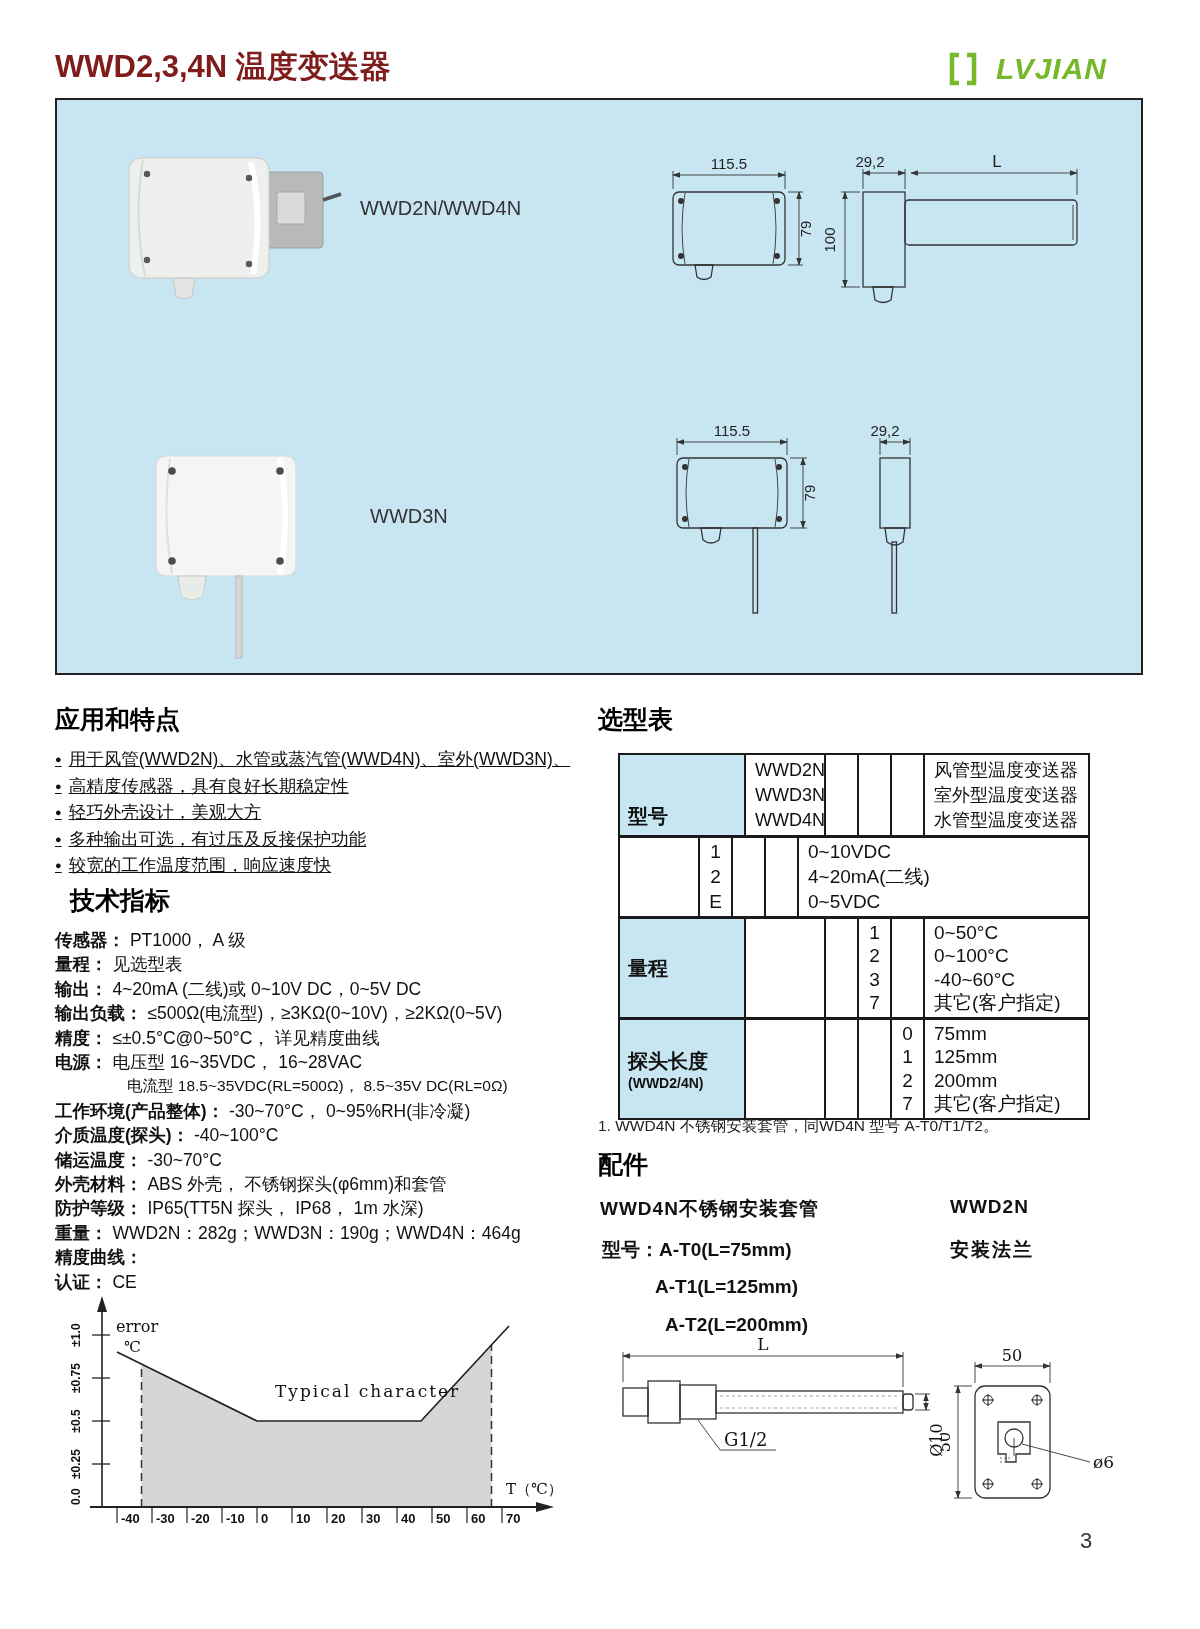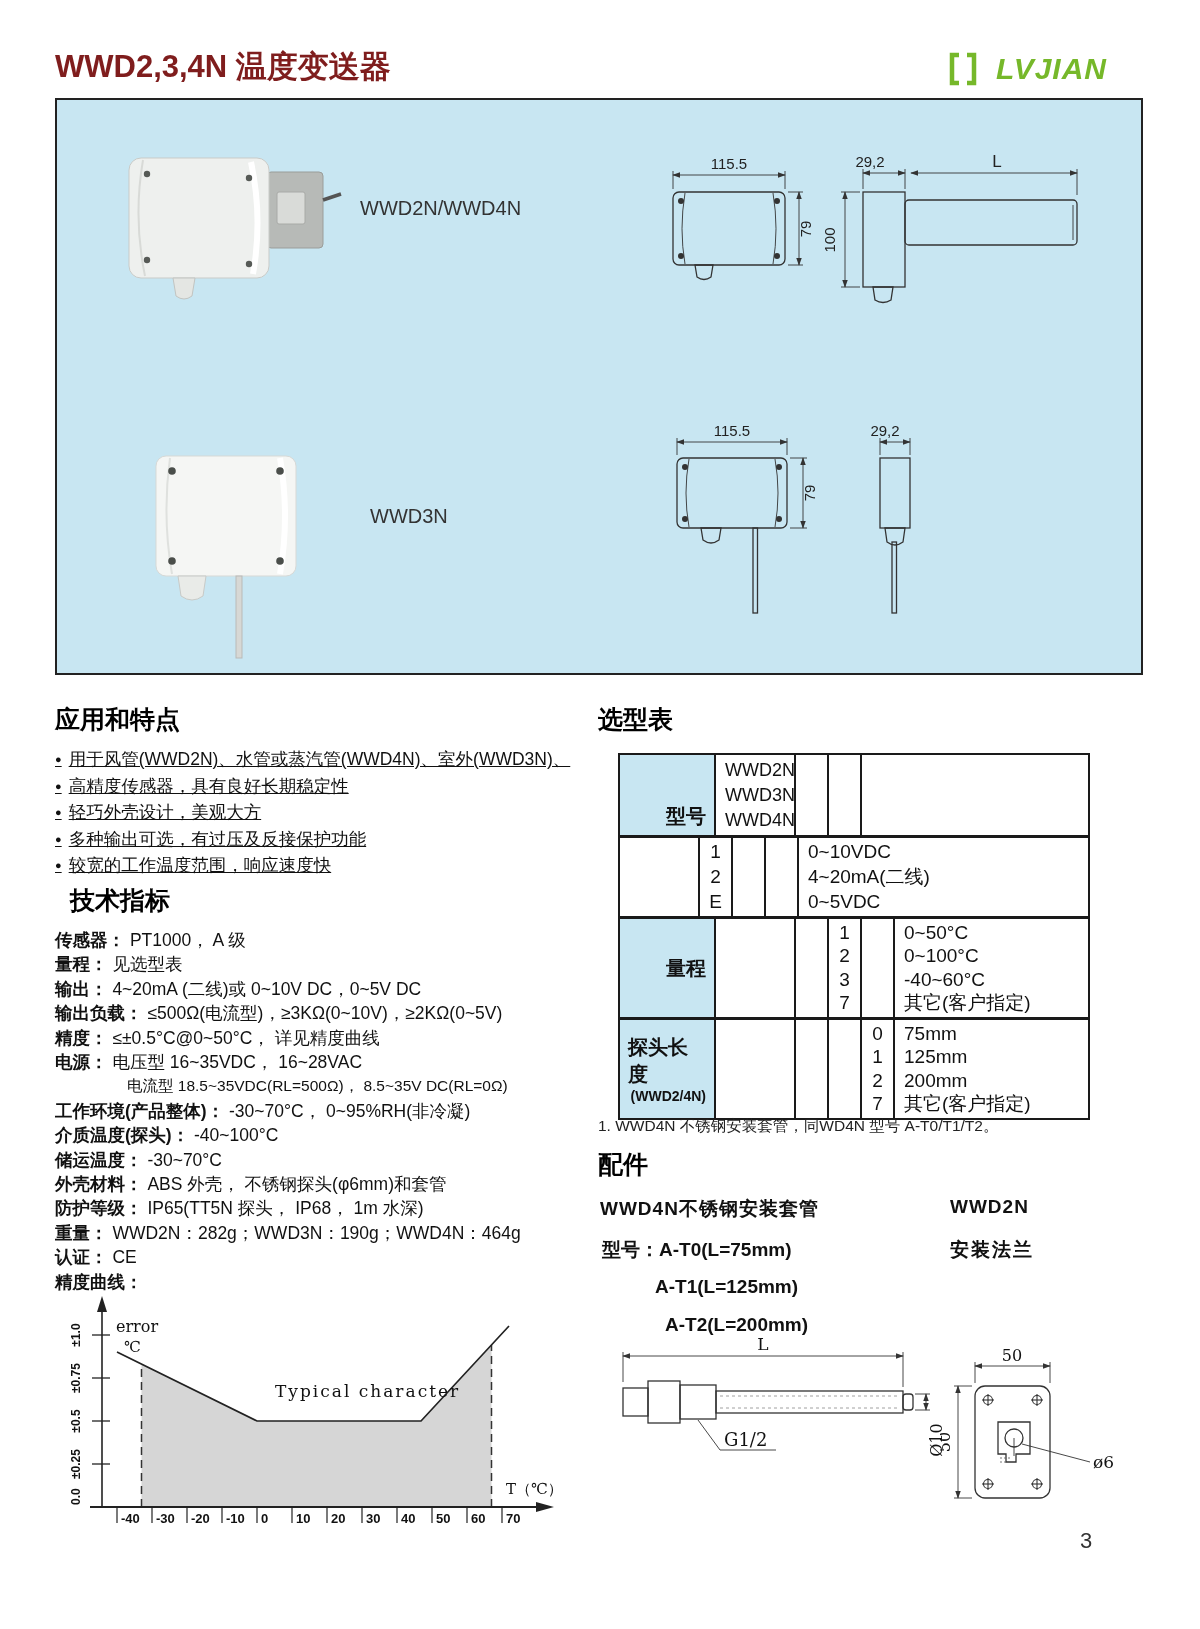--- a/index.html
+++ b/index.html
@@ -22,21 +22,21 @@
   .specs{left:55px;top:928px;width:545px;}
   .spec-row{font-size:17.5px;line-height:24.4px;white-space:nowrap;}
   .spec-row .lb{font-weight:bold;}
   .spec-row.indent{padding-left:72px;font-size:15.5px;}
   
   .seltable{left:618px;top:753px;width:472px;border:2px solid #1a1a1a;background:#fff;box-sizing:border-box;}
   .tg{display:flex;}
   .tg + .tg{border-top:3px solid #1a1a1a;}
   .tc{border-right:2px solid #1a1a1a;box-sizing:border-box;display:flex;flex-direction:column;justify-content:center;}
   .tc:last-child{border-right:none;}
-  .c1{width:96px;background:#c8e6f2;padding:5px 8px;align-items:flex-end;}
+  .c1{width:126px;background:#c8e6f2;padding:5px 8px;}
   .c2{width:80px;}
   .c3,.c4,.c5{width:33px;}
   .c6{flex:1;}
   .tg1{height:80px;}.tg2{height:78px;}.tg3{height:98px;}.tg4{height:98px;}
   .tg1 .c1{justify-content:flex-end;}
   .glabel{font-weight:bold;font-size:20px;}
   .gsub{font-size:14px;font-weight:bold;}
   .tl{display:flex;align-items:center;font-size:19px;padding-left:9px;height:25px;}
   .tg1 .tl{height:25px;font-size:18px;}
   .tg3 .tl,.tg4 .tl{height:23.5px;}
@@ -205,22 +205,22 @@
   <div class="spec-row"><span class="lb">输出负载：</span> <span>≤500Ω(电流型)，≥3KΩ(0~10V)，≥2KΩ(0~5V)</span></div>
   <div class="spec-row"><span class="lb">精度：</span> <span>≤±0.5°C@0~50°C， 详见精度曲线</span></div>
   <div class="spec-row"><span class="lb">电源：</span> <span>电压型 16~35VDC， 16~28VAC</span></div>
   <div class="spec-row indent"><span>电流型 18.5~35VDC(RL=500Ω)， 8.5~35V DC(RL=0Ω)</span></div>
   <div class="spec-row"><span class="lb">工作环境(产品整体)：</span> <span>-30~70°C， 0~95%RH(非冷凝)</span></div>
   <div class="spec-row"><span class="lb">介质温度(探头)：</span> <span>-40~100°C</span></div>
   <div class="spec-row"><span class="lb">储运温度：</span> <span>-30~70°C</span></div>
   <div class="spec-row"><span class="lb">外壳材料：</span> <span>ABS 外壳， 不锈钢探头(φ6mm)和套管</span></div>
   <div class="spec-row"><span class="lb">防护等级：</span> <span>IP65(TT5N 探头， IP68， 1m 水深)</span></div>
   <div class="spec-row"><span class="lb">重量：</span> <span>WWD2N：282g；WWD3N：190g；WWD4N：464g</span></div>
+  <div class="spec-row"><span class="lb">精度曲线：</span></div>
   <div class="spec-row"><span class="lb">认证：</span> <span>CE</span></div>
-  <div class="spec-row"><span class="lb">精度曲线：</span></div>
 </div>
 
 <div class="abs" style="left:62px;top:1292px;">
   <svg width="510" height="248" viewBox="0 0 510 248">
 
     <polygon points="79.5,215 79.5,72 195,129 359,129 429.5,53 429.5,215" fill="#d6d6d6"></polygon>
 
     <line x1="79.5" y1="215" x2="79.5" y2="72" stroke="#333" stroke-width="1.5" stroke-dasharray="8 5"></line>
     <line x1="429.5" y1="215" x2="429.5" y2="53" stroke="#333" stroke-width="1.5" stroke-dasharray="8 5"></line>
 
@@ -282,20 +282,25 @@
         <div class="glabel">型号</div>
       </div>
     <div class="tc c2">
       <div class="tl">WWD2N</div>
       <div class="tl">WWD3N</div>
       <div class="tl">WWD4N</div>
     </div>
     <div class="tc c3"></div>
       <div class="tc c4"></div>
       <div class="tc c5"></div>
+    <div class="tc c6">
+      <div class="tl">风管型温度变送器</div>
+      <div class="tl">室外型温度变送器</div>
+      <div class="tl">水管型温度变送器</div>
+    </div>
   </div>
   <div class="tg tg2">
     <div class="tc c2"></div>
     <div class="tc c3">
       <div class="tl code">1</div>
       <div class="tl code">2</div>
       <div class="tl code">E</div>
     </div>
     <div class="tc c4"></div>
       <div class="tc c5"></div>

